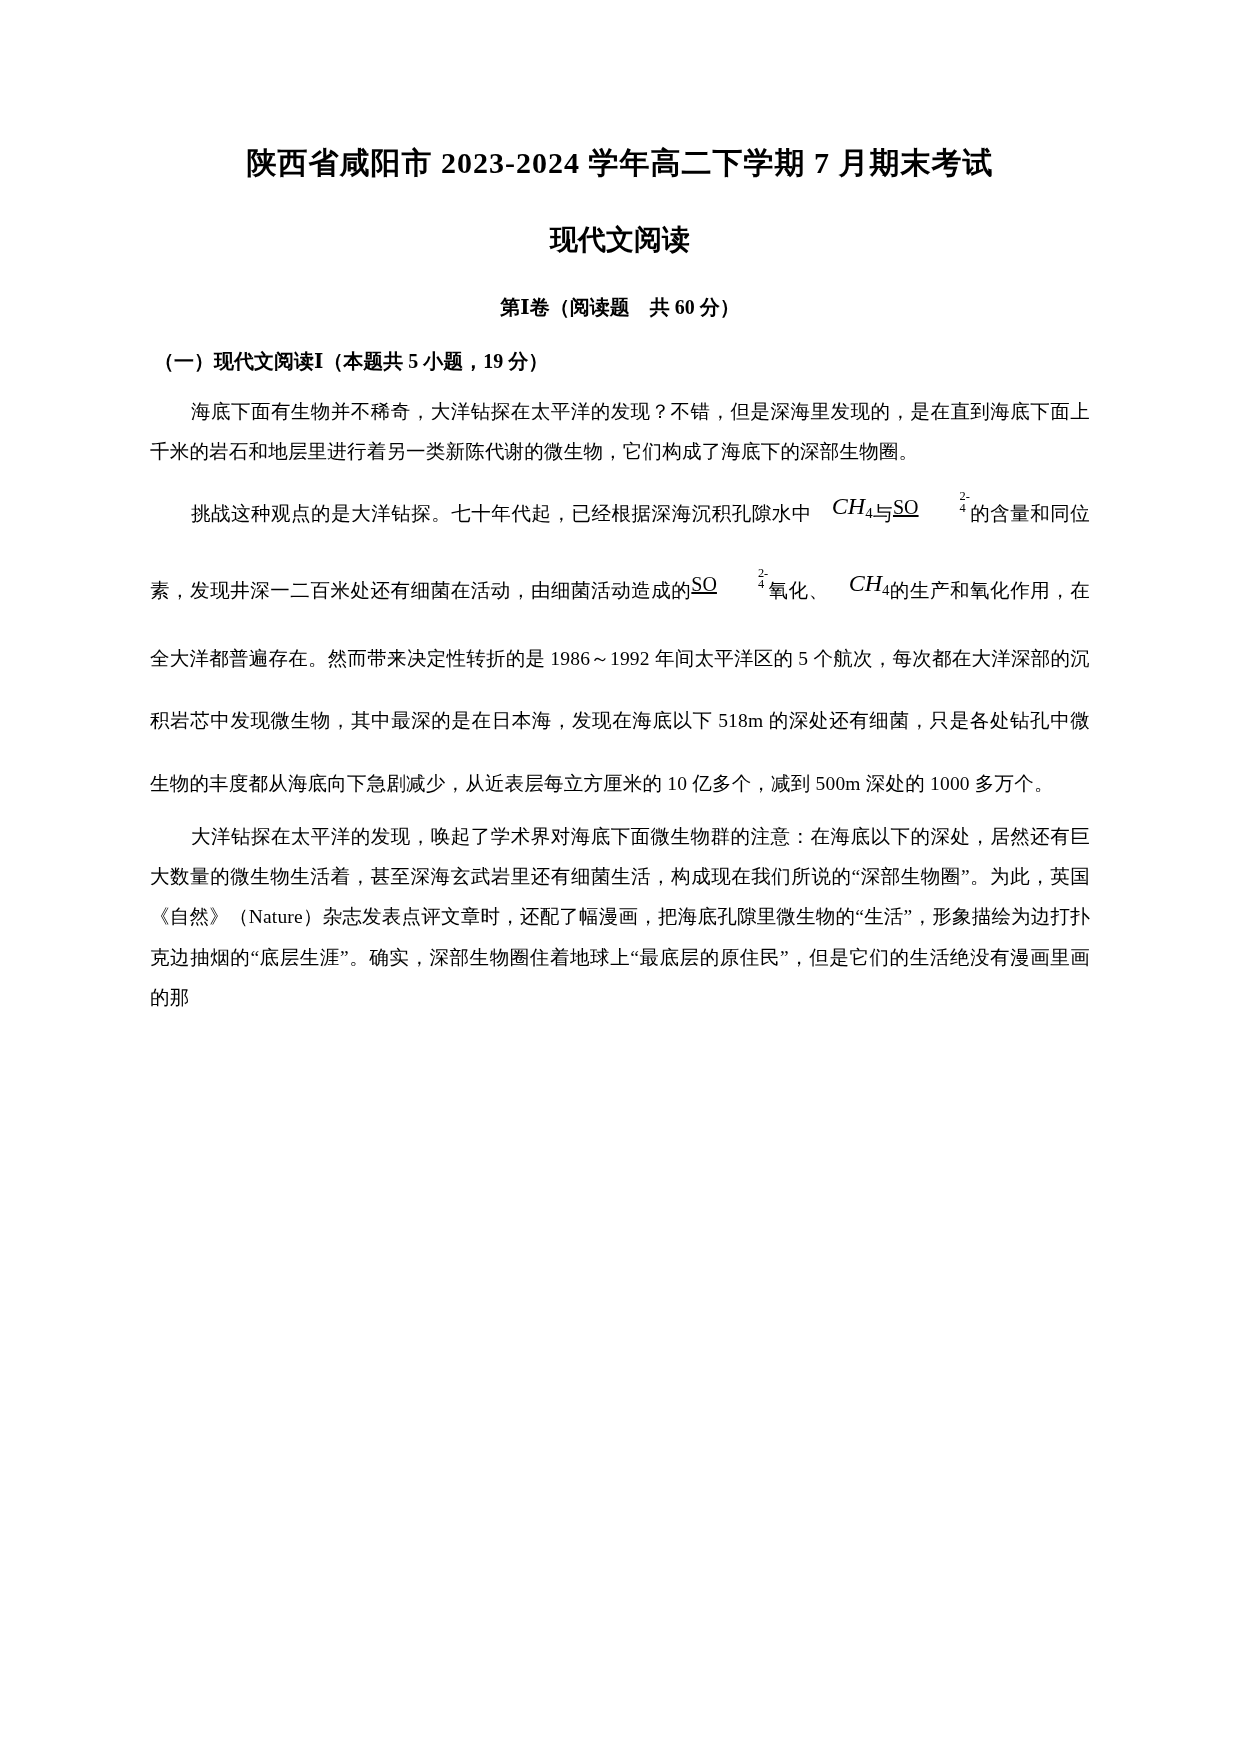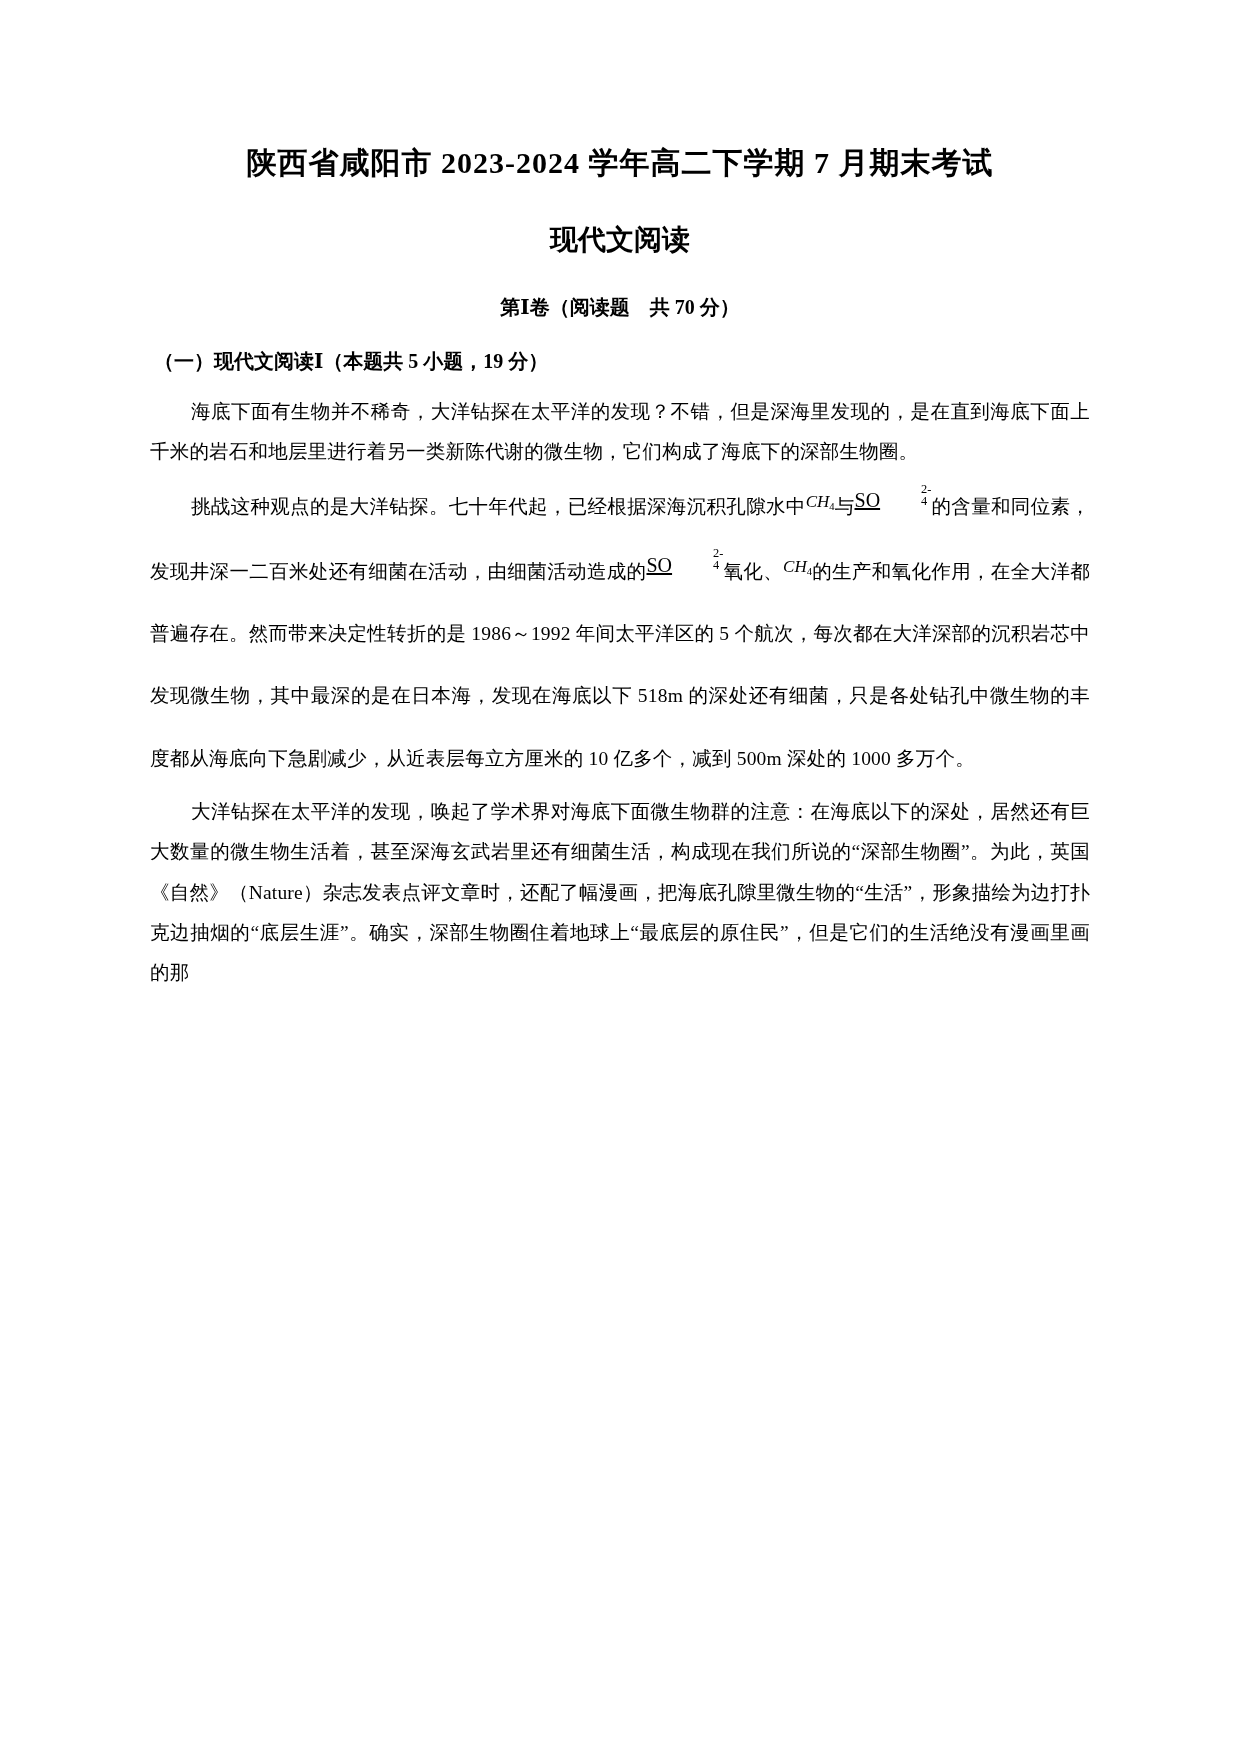--- a/index.html
+++ b/index.html
@@ -70,24 +70,25 @@
   p.body-text.indent {
     text-indent: 2.1em;
   }
   
   p.body-text.has-math {
     line-height: 3.2;
   }
   .mathvar {
     font-family: "Liberation Serif", "DejaVu Serif", serif;
     font-style: italic;
-    font-size: 17px;
+    font-size: 24px;
     letter-spacing: 0;
     position: relative;
     top: -6px;
+    margin-left: 20px;
   }
   .mathup {
     font-family: "Liberation Serif", "DejaVu Serif", serif;
     font-style: normal;
     font-size: 20px;
     letter-spacing: 0;
     position: relative;
     top: -6px;
     text-decoration: underline;
   }
@@ -117,21 +118,21 @@
 </style>
 </head>
 <body>
 
 <div class="page">
 
   <h1 class="doc-title">陕西省咸阳市 2023-2024 学年高二下学期 7 月期末考试</h1>
 
   <h2 class="doc-subtitle">现代文阅读</h2>
 
-  <div class="volume-line">第Ⅰ卷（阅读题　共 70 分）</div>
+  <div class="volume-line">第Ⅰ卷（阅读题　共 60 分）</div>
 
 
   <div class="sub-head">（一）现代文阅读Ⅰ（本题共 5 小题，19 分）</div>
 
 
   <p class="body-text indent">海底下面有生物并不稀奇，大洋钻探在太平洋的发现？不错，但是深海里发现的，是在直到海底下面上千米的岩石和地层里进行着另一类新陈代谢的微生物，它们构成了海底下的深部生物圈。</p>
 
 
   <p class="body-text indent has-math">
     <span>挑战这种观点的是大洋钻探。七十年代起，已经根据深海沉积孔隙水中</span><span class="mathvar"><span class="lat">CH</span><sub>4</sub></span><span>与</span><span class="mathup"><span class="lat">SO</span><span class="supsub"><span class="sup">2-</span><span class="sub">4</span></span></span><span>的含量和同位素，发现井深一二百米处还有细菌在活动，由细菌活动造成的</span><span class="mathup"><span class="lat">SO</span><span class="supsub"><span class="sup">2-</span><span class="sub">4</span></span></span><span>氧化、</span><span class="mathvar"><span class="lat">CH</span><sub>4</sub></span><span>的生产和氧化作用，在全大洋都普遍存在。然而带来决定性转折的是 1986～1992 年间太平洋区的 5 个航次，每次都在大洋深部的沉积岩芯中发现微生物，其中最深的是在日本海，发现在海底以下 518m 的深处还有细菌，只是各处钻孔中微生物的丰度都从海底向下急剧减少，从近表层每立方厘米的 10 亿多个，减到 500m 深处的 1000 多万个。</span>

